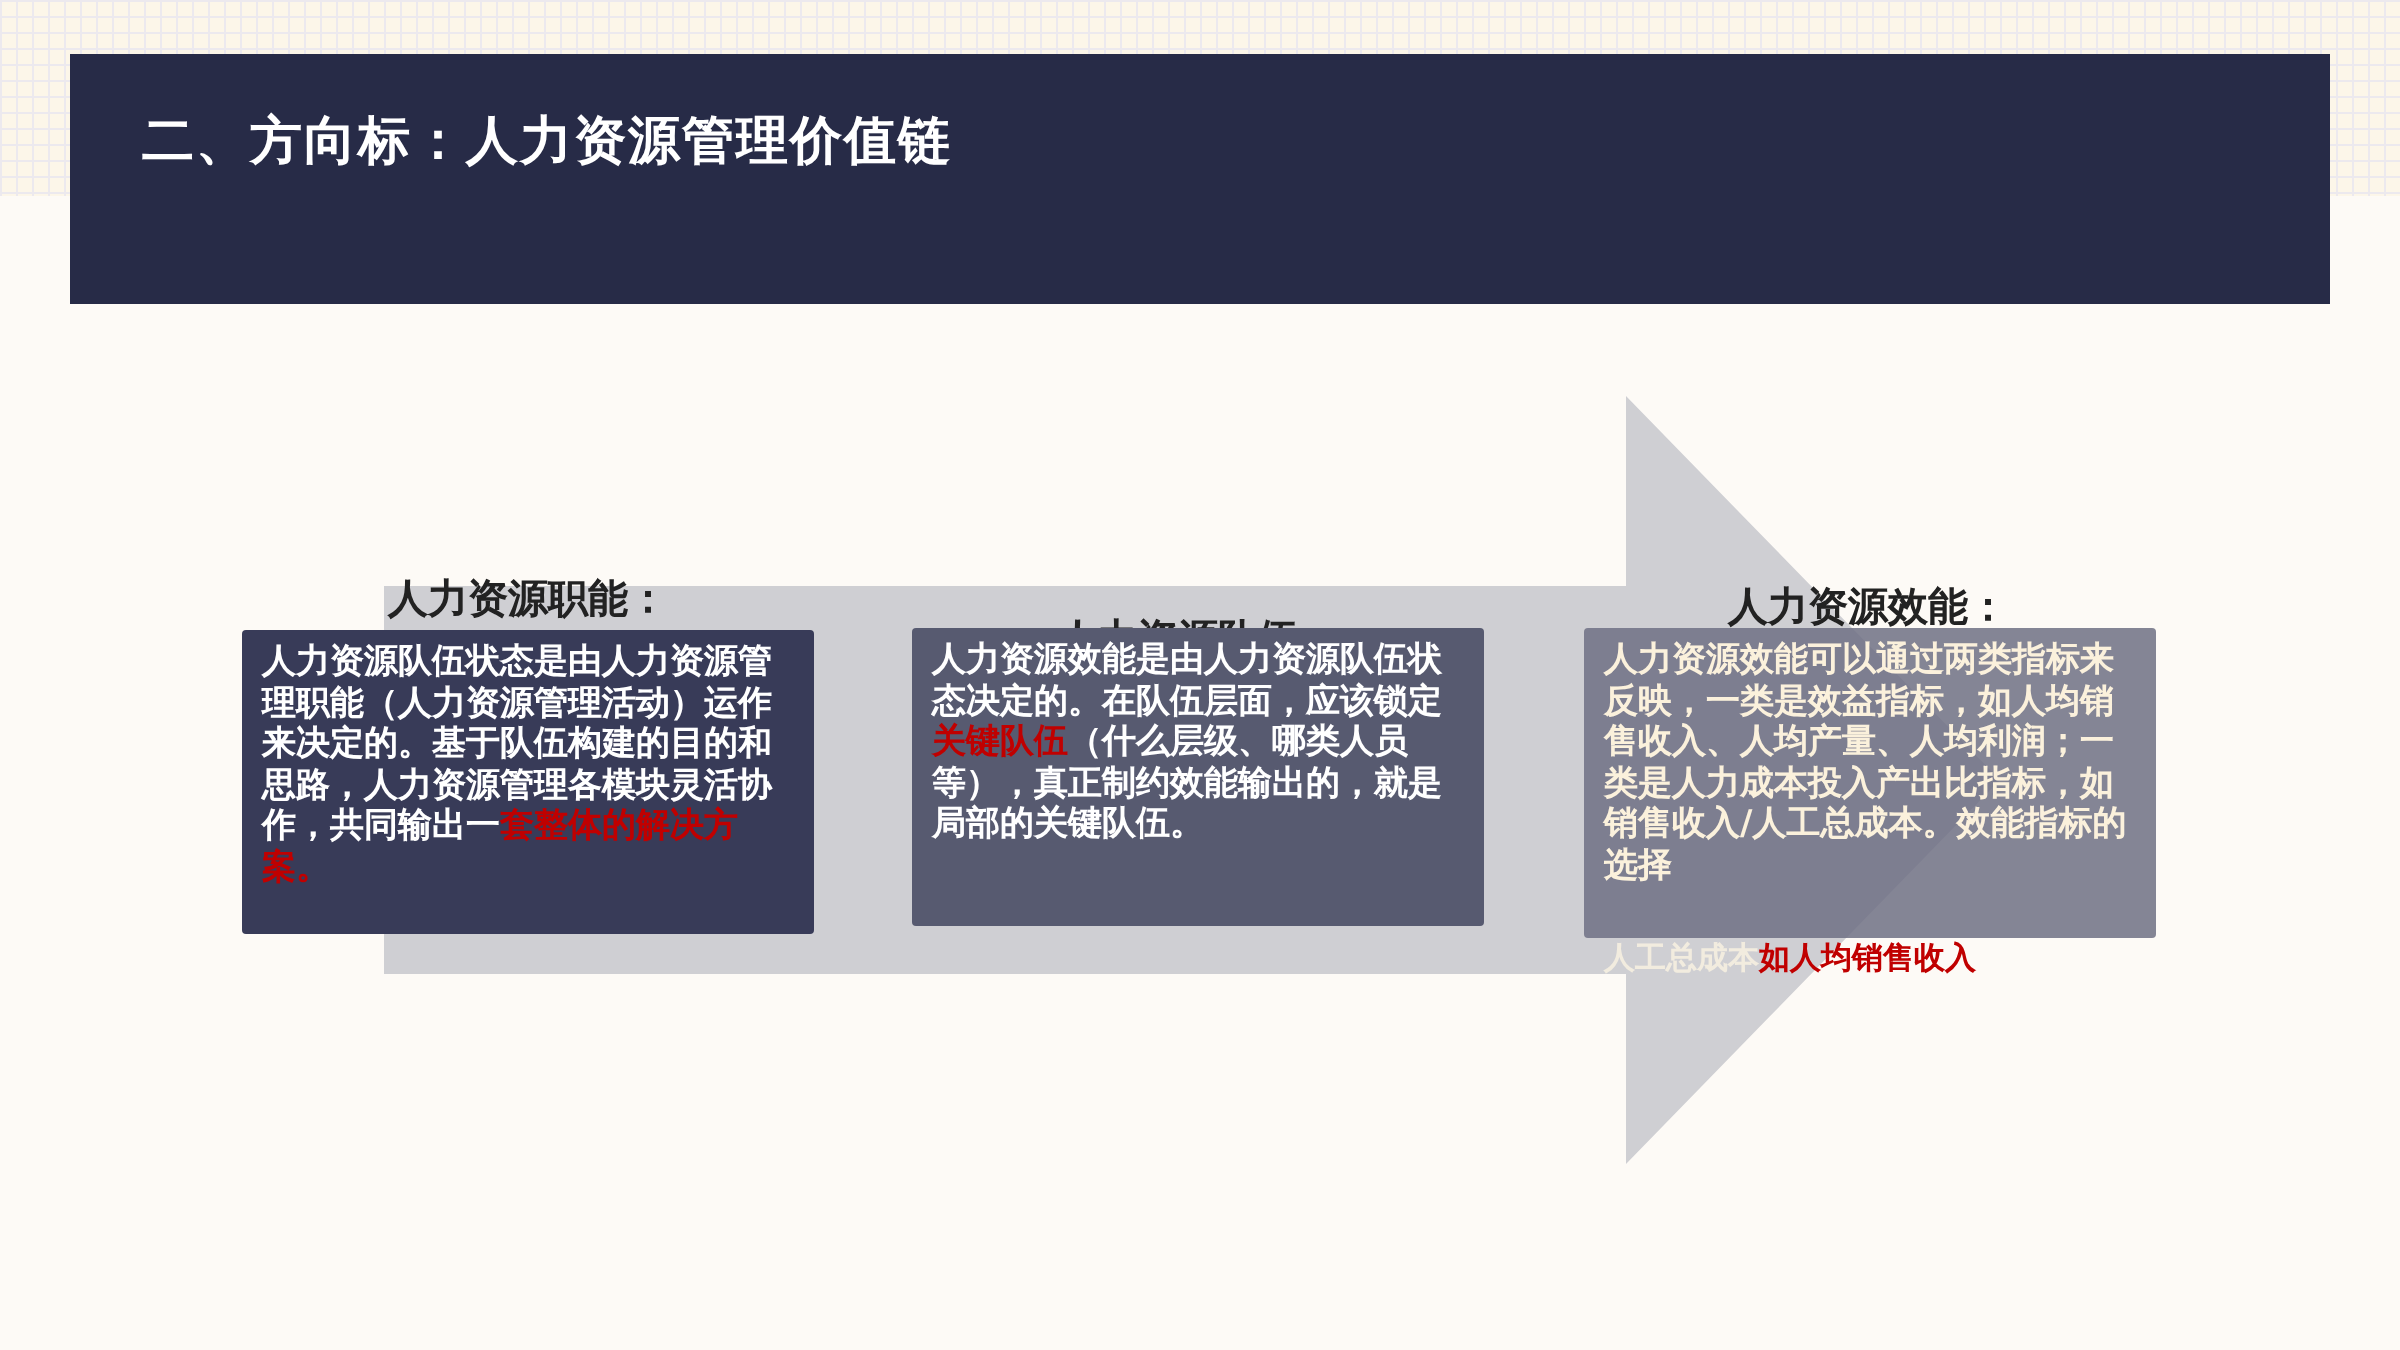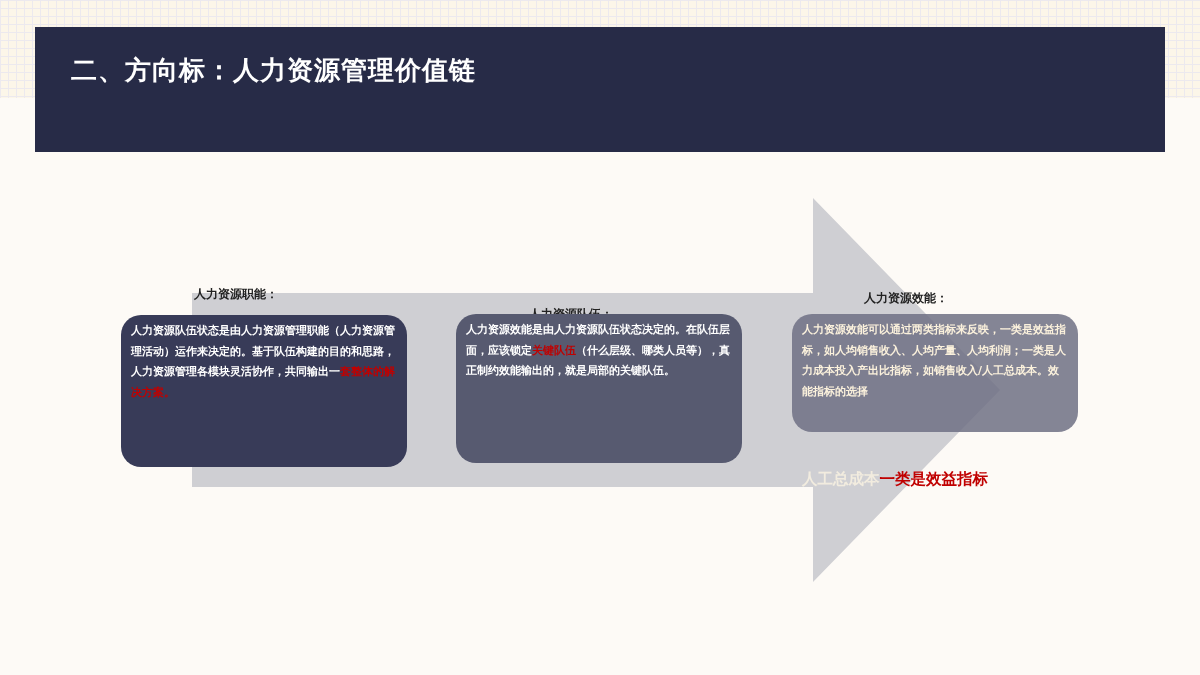--- a/index.html
+++ b/index.html
@@ -4,26 +4,26 @@
 <style>
   html,body{margin:0;padding:0;}
   body{width:1200px;height:675px;position:relative;overflow:hidden;background:#fdfaf6;font-family:"DejaVu Sans","Liberation Sans",sans-serif;}
   .grid{position:absolute;left:0;top:0;width:1200px;height:98px;
     background-color:#fcf6e9;
     background-image:linear-gradient(#ece9ee 1px,transparent 1px),linear-gradient(90deg,#ece9ee 1px,transparent 1px);
     background-size:8px 8px;}
   .header{position:absolute;left:35px;top:27px;width:1130px;height:125px;background:#272b47;}
   .header .title{position:absolute;left:36px;top:26px;color:#fff;font-weight:bold;font-size:26px;letter-spacing:1px;}
   .arrow{position:absolute;left:0;top:0;}
-  .lbl{position:absolute;font-weight:bold;font-size:12px;color:#222;}
-  .box{position:absolute;border-radius:20px;color:#fff;font-weight:bold;font-size:11px;line-height:20.5px;padding:6px 10px;box-sizing:border-box;}
+  .lbl{position:absolute;font-weight:bold;font-size:20px;color:#222;}
+  .box{position:absolute;border-radius:2px;color:#fff;font-weight:bold;font-size:17px;line-height:20.5px;padding:6px 10px;box-sizing:border-box;}
   .red{color:#c00000;}
   .b1{left:121px;top:315px;width:286px;height:152px;background:#383b58;}
   .b2{left:456px;top:314px;width:286px;height:149px;background:#575a70;}
-  .b3{left:792px;top:314px;width:286px;height:118px;background:rgba(110,112,132,0.85);}
+  .b3{left:792px;top:314px;width:286px;height:155px;background:rgba(110,112,132,0.85);}
   .b3 .t{color:#fbf1dc;}
   .overflow{position:absolute;left:802px;top:469px;font-weight:bold;font-size:15.5px;color:#f2ecdf;}
 </style>
 </head>
 <body>
 
 <div class="grid"></div>
 <div class="header">
   <div class="title">二、方向标：人力资源管理价值链</div>
 </div>
@@ -40,14 +40,14 @@
 <div class="lbl" style="left:529px;top:280px;margin-top:26px;">人力资源队伍：</div>
 <div class="box b2">
   <span>人力资源效能是由人力资源队伍状态决定的。在队伍层面，应该锁定</span><span class="red">关键队伍</span><span>（什么层级、哪类人员等），真正制约效能输出的，就是局部的关键队伍。</span>
 </div>
 
 <div class="lbl" style="left:864px;top:290px;">人力资源效能：</div>
 <div class="box b3">
   <span class="t">人力资源效能可以通过两类指标来反映，一类是效益指标，如人均销售收入、人均产量、人均利润；一类是人力成本投入产出比指标，如销售收入/人工总成本。效能指标的选择</span>
 </div>
 <div class="overflow">
-  <span>人工总成本</span><span class="red">一类是效益指标</span>
+  <span>人工总成本</span><span class="red">如人均销售收入</span>
 </div>
 
 </body></html>

